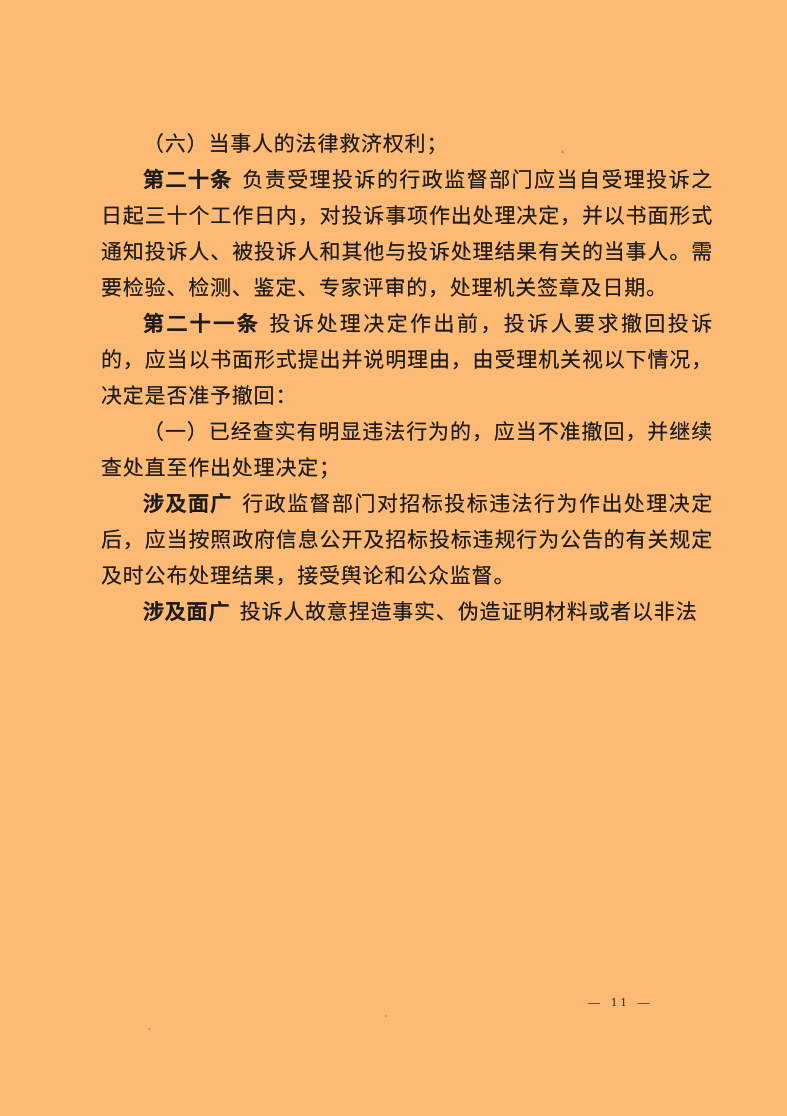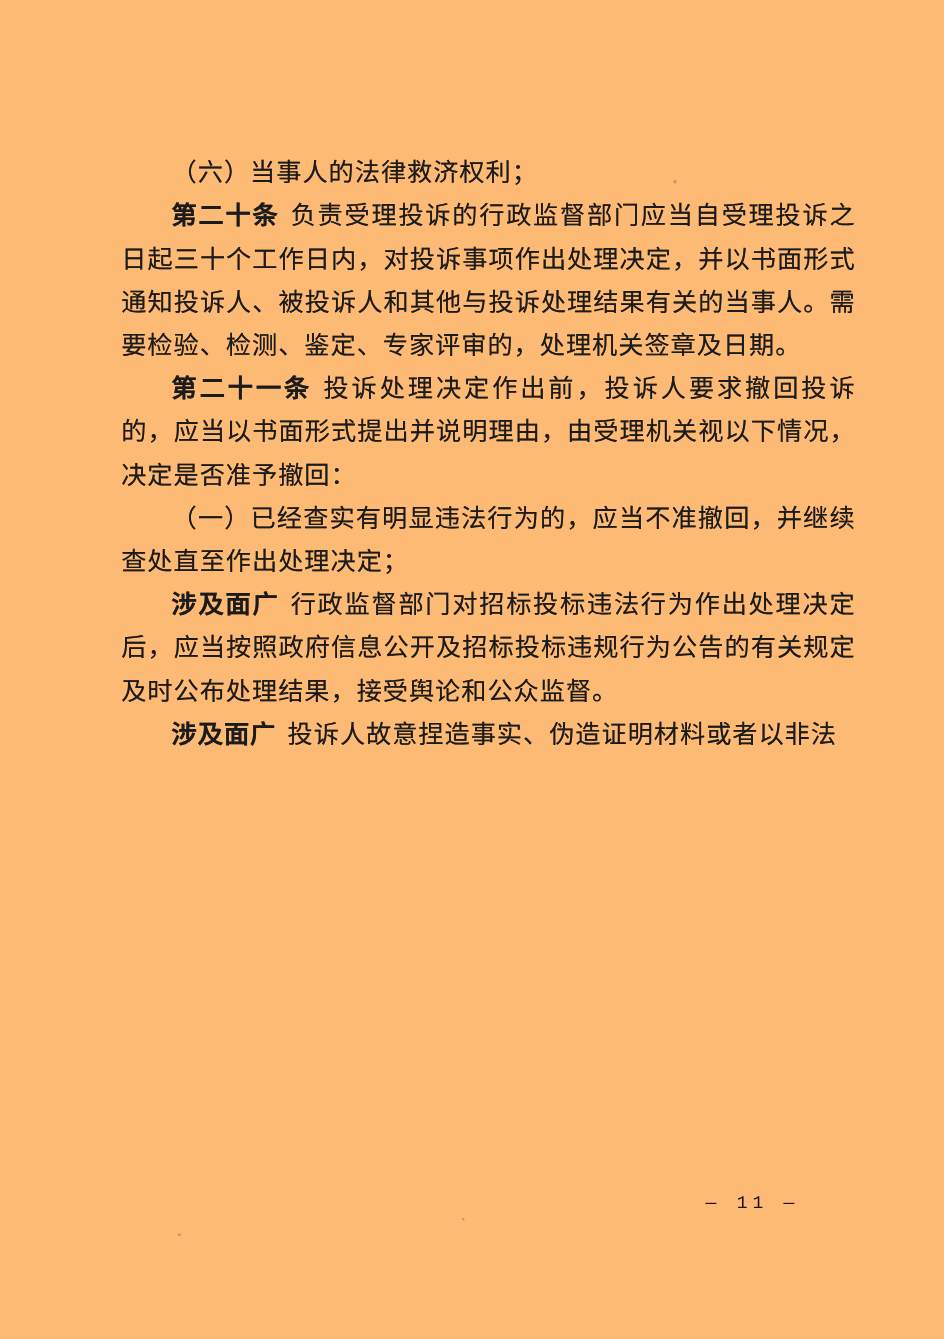--- a/index.html
+++ b/index.html
@@ -34,25 +34,25 @@
     text-shadow: 0 0 0.4px rgba(0,0,0,0.55);
   }
   .content p .lead {
     font-weight: 700;
     margin-right: 0.45em;
   }
   .page-number {
     position: absolute;
     left: 588px;
     top: 995px;
-    font-size: 15px;
+    font-size: 12px;
     letter-spacing: 4px;
     color: #151515;
     white-space: nowrap;
-    font-family: Liberation Mono, monospace;
+    font-family: Liberation Serif, serif;
   }
   
   .speck {
     position: absolute;
     background: rgba(90,90,90,0.35);
     border-radius: 50%;
   }
   .speck.s1 { left: 561px; top: 150px; width: 3px; height: 3px; }
   .speck.s2 { left: 148px; top: 1028px; width: 3px; height: 2px; }
   .speck.s3 { left: 385px; top: 1015px; width: 2px; height: 2px; }

